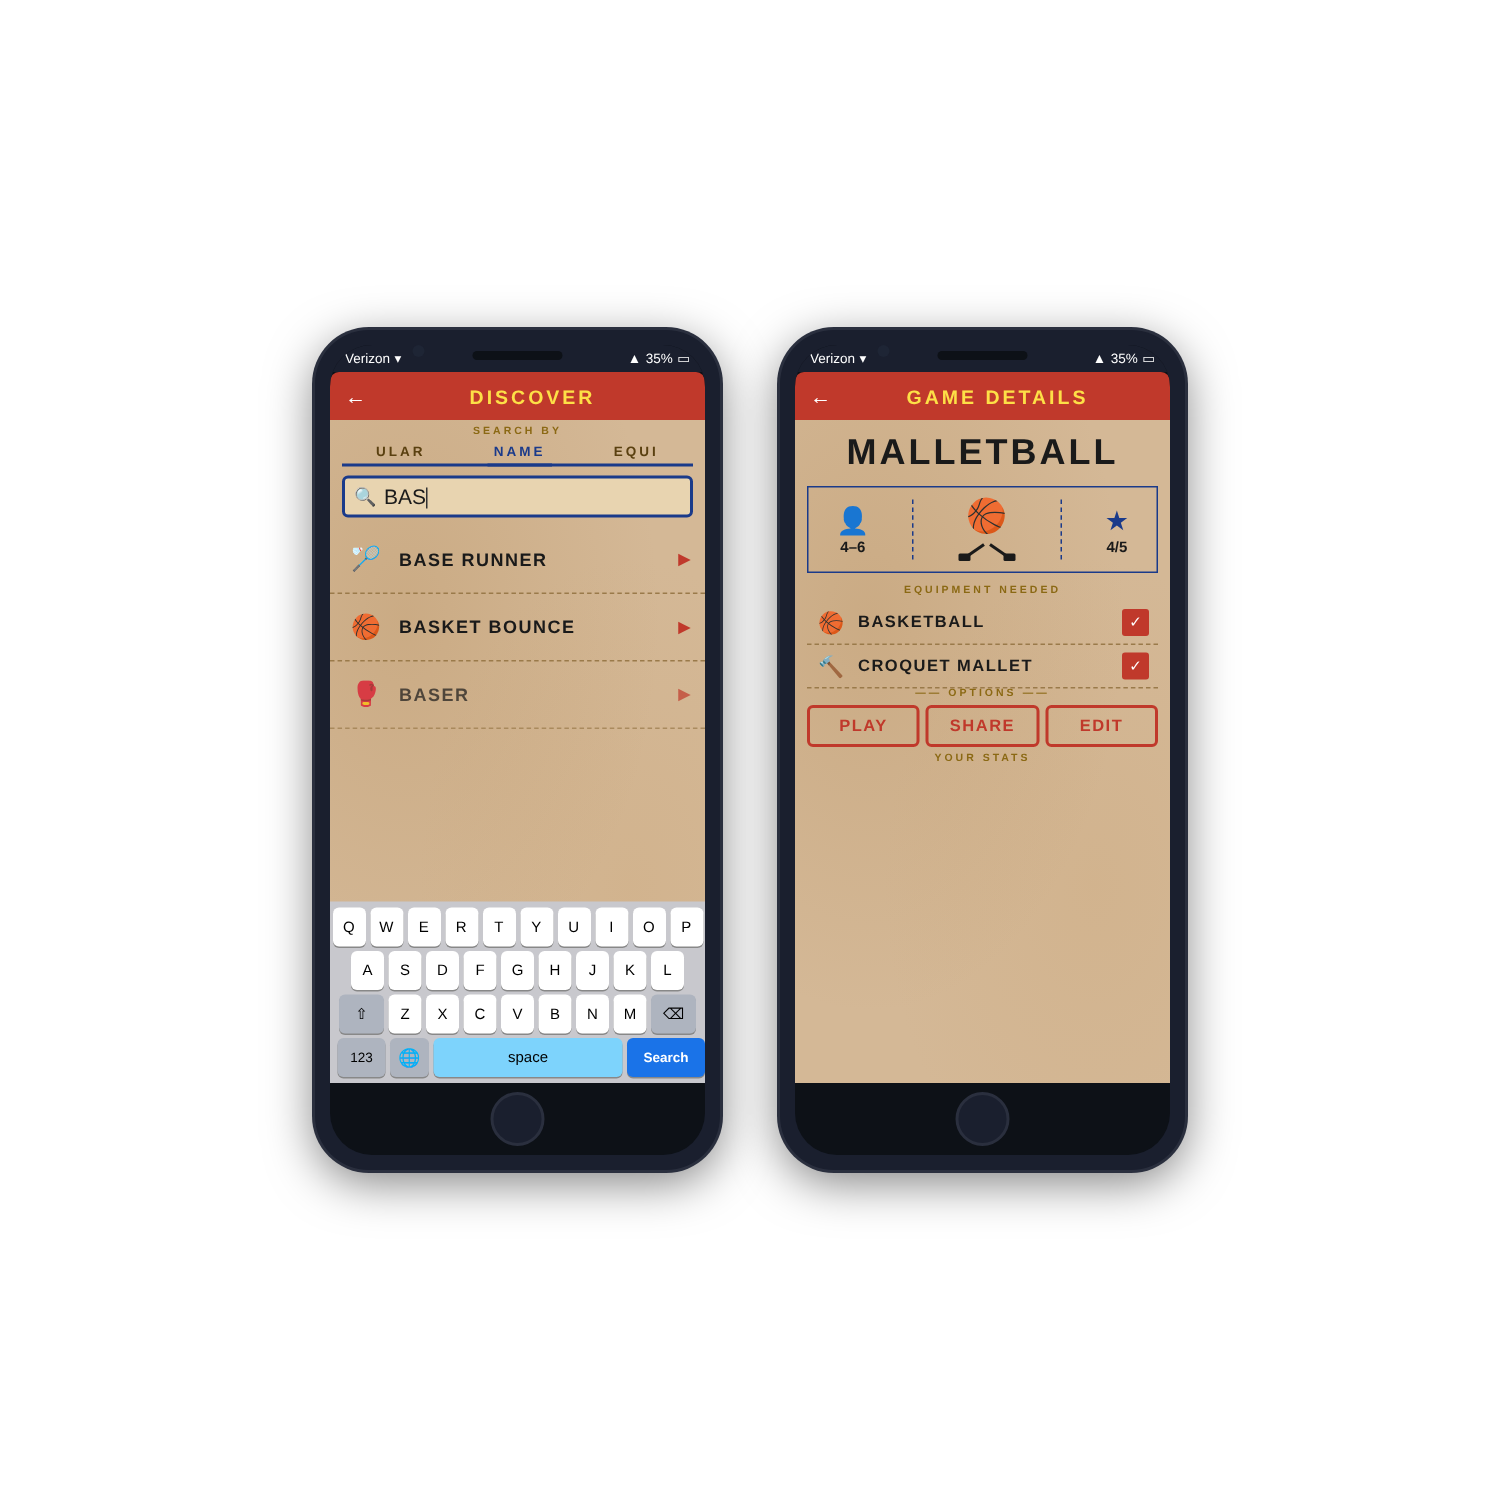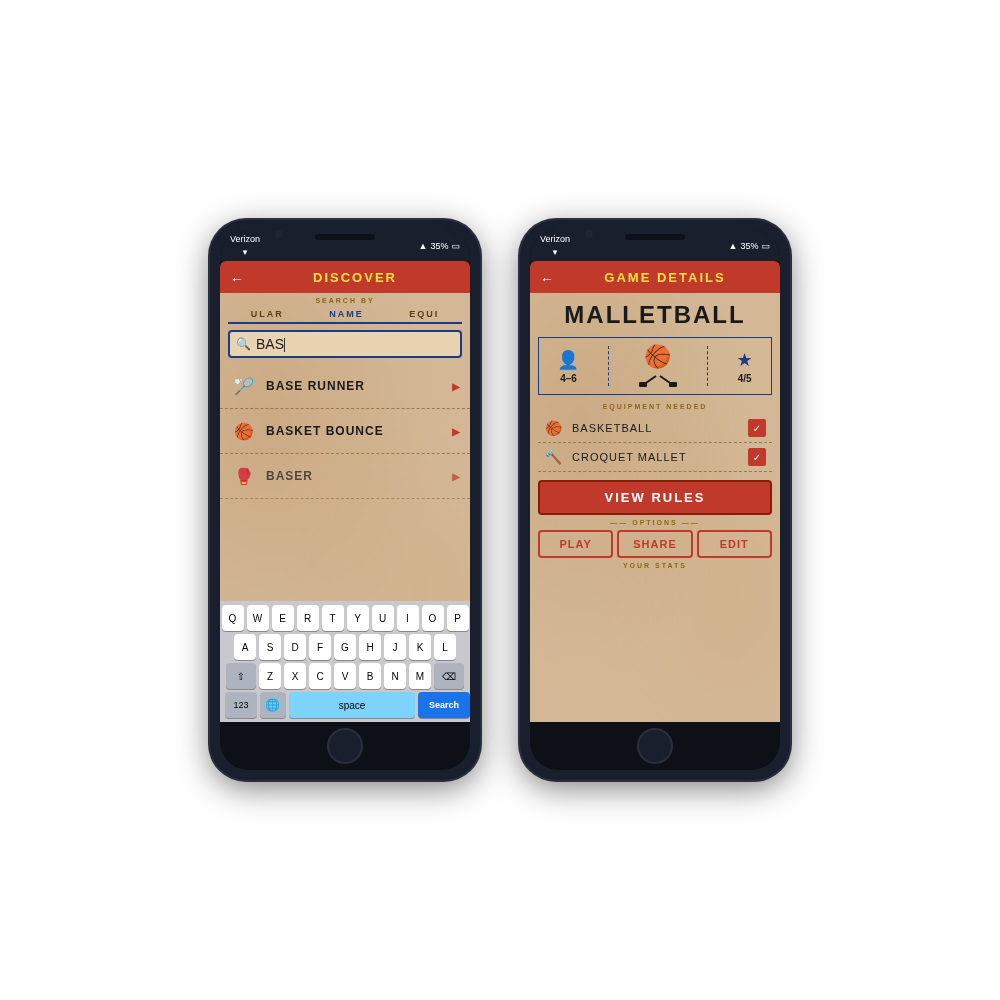--- a/index.html
+++ b/index.html
@@ -79,21 +79,21 @@
     .status-bar {
       background: #1a1f2e;
       color: #ffffff;
       font-size: 9px;
       padding: 4px 10px;
       display: flex;
       justify-content: space-between;
       align-items: center;
       flex-shrink: 0;
     }
-    .status-left { display: flex; align-items: center; gap: 3px; flex-direction: column; }
+    .status-left { display: flex; align-items: center; gap: 3px; }
     .status-right { display: flex; align-items: center; gap: 3px; }
 
     
     .app-header {
       background: #c0392b;
       padding: 8px 10px;
       display: flex;
       align-items: center;
       gap: 6px;
       flex-shrink: 0;
@@ -315,21 +315,21 @@
     .equipment-item {
       display: flex;
       align-items: center;
       padding: 5px 6px;
       border-bottom: 1px dashed #9a7a4a;
       gap: 8px;
     }
     .equip-icon { font-size: 14px; width: 20px; text-align: center; color: #1a1a1a; }
     .equip-name {
       font-size: 11px;
-      font-weight: 400;
+      font-weight: 700;
       letter-spacing: 1px;
       color: #1a1a1a;
       text-transform: uppercase;
       flex: 1;
     }
     .equip-check {
       width: 18px;
       height: 18px;
       background: #c0392b;
       display: flex;
@@ -572,21 +572,20 @@
             </div>
           </div>
           <div class="equipment-item">
             <span class="equip-icon">🔨</span>
             <span class="equip-name">CROQUET MALLET</span>
             <div class="equip-check">
               <span class="equip-check-mark">✓</span>
             </div>
           </div>
 
-          <div class="view-rules-btn">VIEW RULES</div>
 
           <div class="options-label">OPTIONS</div>
           <div class="options-row">
             <div class="option-btn">PLAY</div>
             <div class="option-btn">SHARE</div>
             <div class="option-btn">EDIT</div>
           </div>
 
           <div class="your-stats-label">YOUR STATS</div>
         </div>

